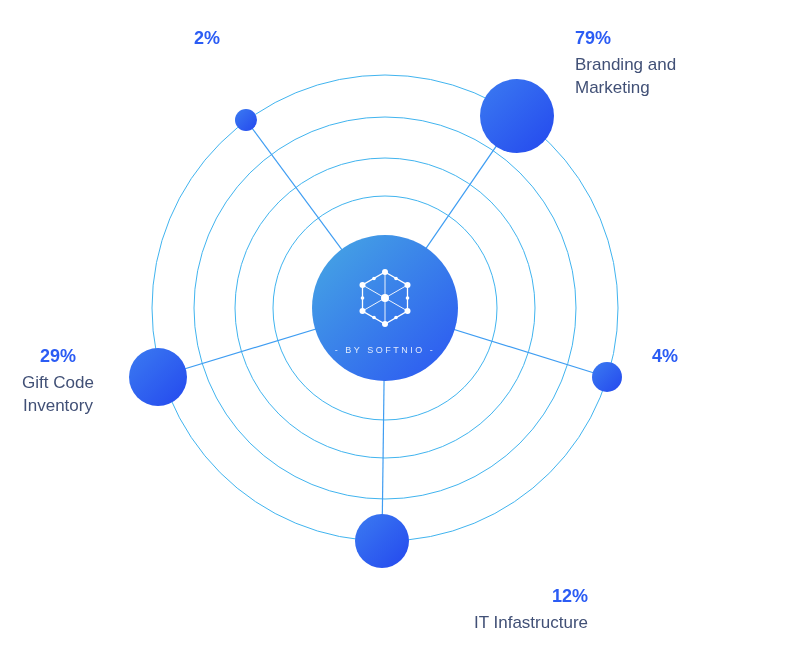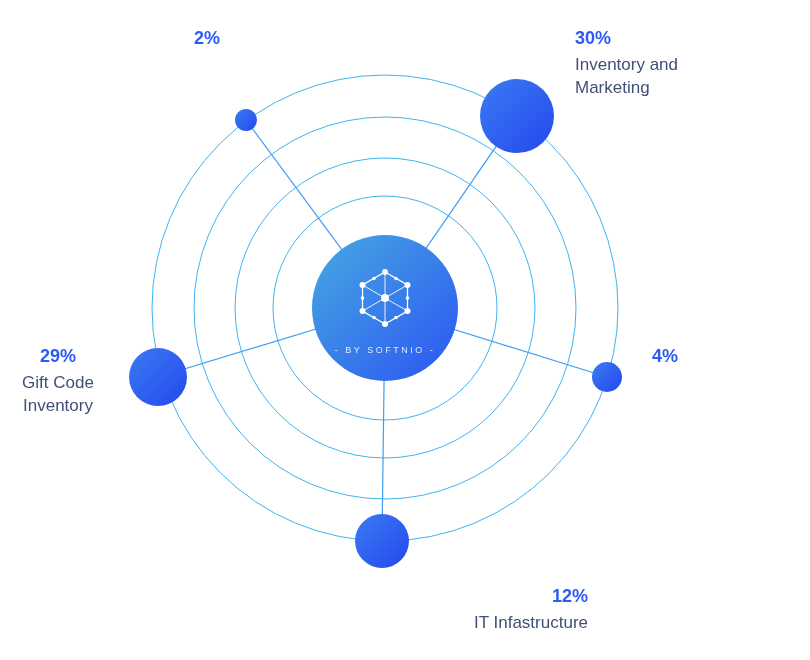--- a/index.html
+++ b/index.html
@@ -102,22 +102,22 @@
       <circle cx="607" cy="377" r="15"></circle>
       <circle cx="382" cy="541" r="27"></circle>
     </g>
   </svg>
 
   <div class="label lbl-bounty">
     <div class="pct">2%</div>
   </div>
 
   <div class="label lbl-branding">
-    <div class="pct">30%</div>
-    <div class="txt">Inventory and Marketing</div>
+    <div class="pct">79%</div>
+    <div class="txt">Branding and Marketing</div>
   </div>
 
   <div class="label lbl-giftcode">
     <div class="pct">29%</div>
     <div class="txt">Gift Code Inventory</div>
   </div>
 
   <div class="label lbl-legal">
     <div class="pct">4%</div>
   </div>

